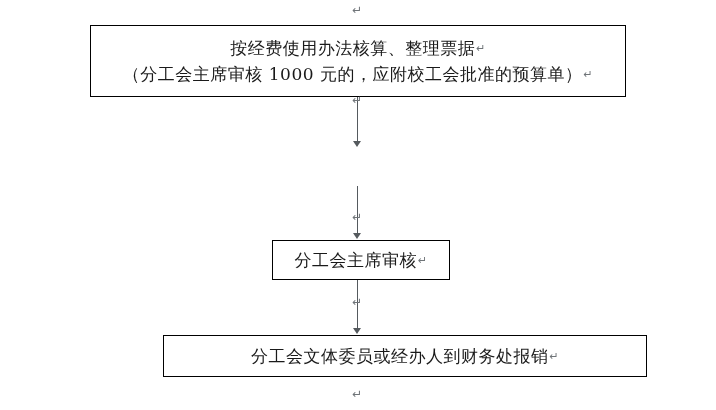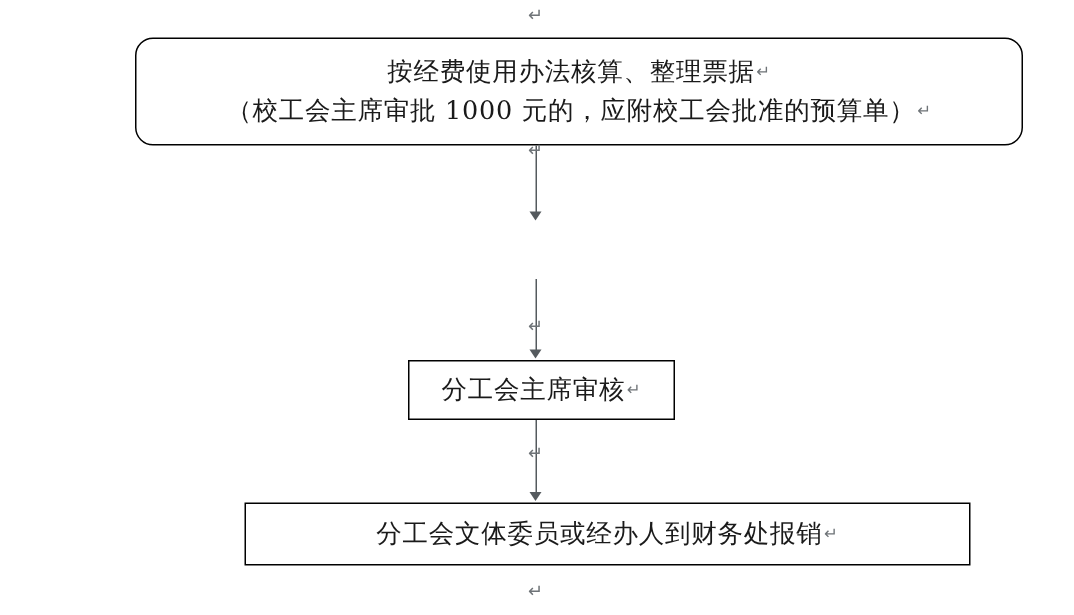--- a/index.html
+++ b/index.html
@@ -38,21 +38,21 @@
   .node-line {
     display: block;
     white-space: nowrap;
     font-size: 17px;
     line-height: 1.55;
     letter-spacing: 0.5px;
     font-family: "DejaVu Serif", "Liberation Serif", serif;
     color: #1a1a1a;
   }
 
-  .node-1 { left: 90px;  top: 25px;  width: 592px; height: 72px; border-radius: 12px; }
+  .node-1 { left: 90px;  top: 25px;  width: 536px; height: 72px; }
   .node-2 { left: 270px; top: 148px; width: 184px; height: 38px; }
   .node-3 { left: 272px; top: 240px; width: 178px; height: 40px; }
   .node-4 { left: 163px; top: 335px; width: 484px; height: 42px; }
 
   .node-2 .node-line,
   .node-3 .node-line,
   .node-4 .node-line { font-size: 17px; }
 
   
   .connector {
@@ -98,21 +98,21 @@
 </style>
 </head>
 <body>
 
 <div class="canvas">
 
   <span class="pilcrow pm-top">↵</span>
 
   <div class="node node-1">
     <span class="node-line"><span>按经费使用办法核算、整理票据</span><span class="pilcrow-inline">↵</span></span>
-    <span class="node-line"><span>（校工会主席审批 1000 元的，应附校工会批准的预算单）</span><span class="pilcrow-inline">↵</span></span>
+    <span class="node-line"><span>（分工会主席审核 1000 元的，应附校工会批准的预算单）</span><span class="pilcrow-inline">↵</span></span>
   </div>
 
   <div class="connector conn-1"></div>
   <div class="arrowhead ah-1"></div>
   <span class="pilcrow pm-conn1">↵</span>
 
 
   <div class="connector conn-2"></div>
   <div class="arrowhead ah-2"></div>
   <span class="pilcrow pm-conn2">↵</span>

